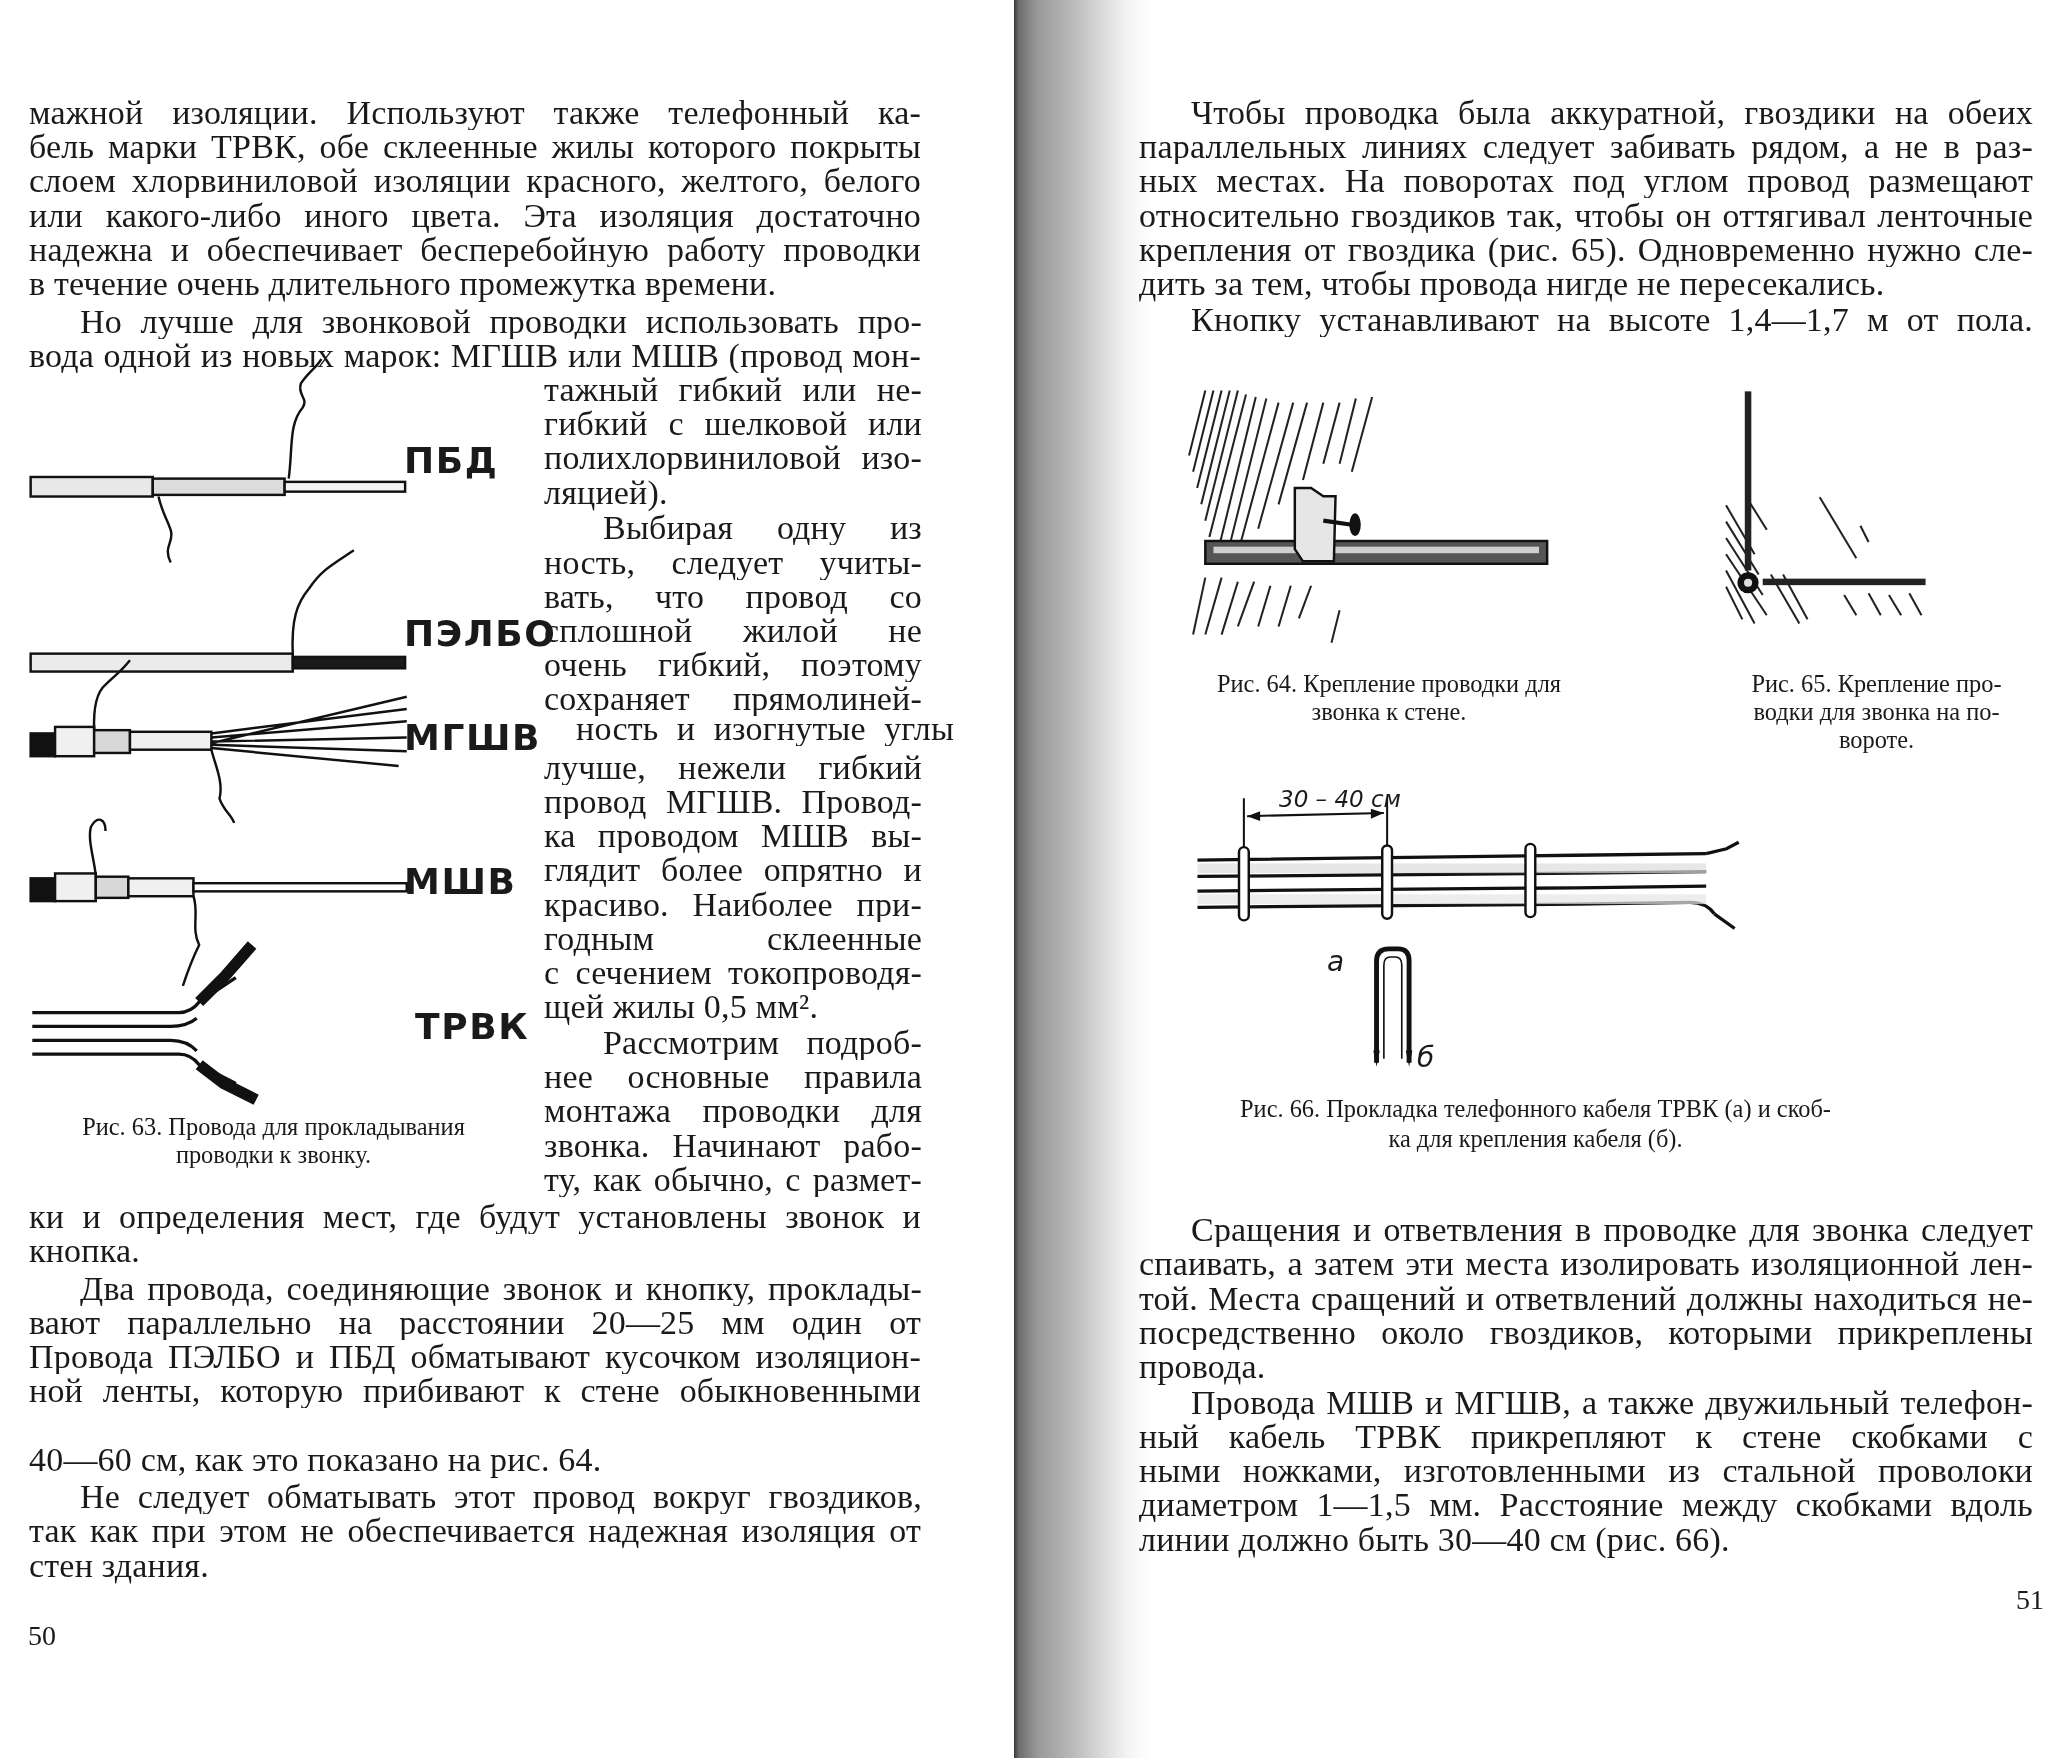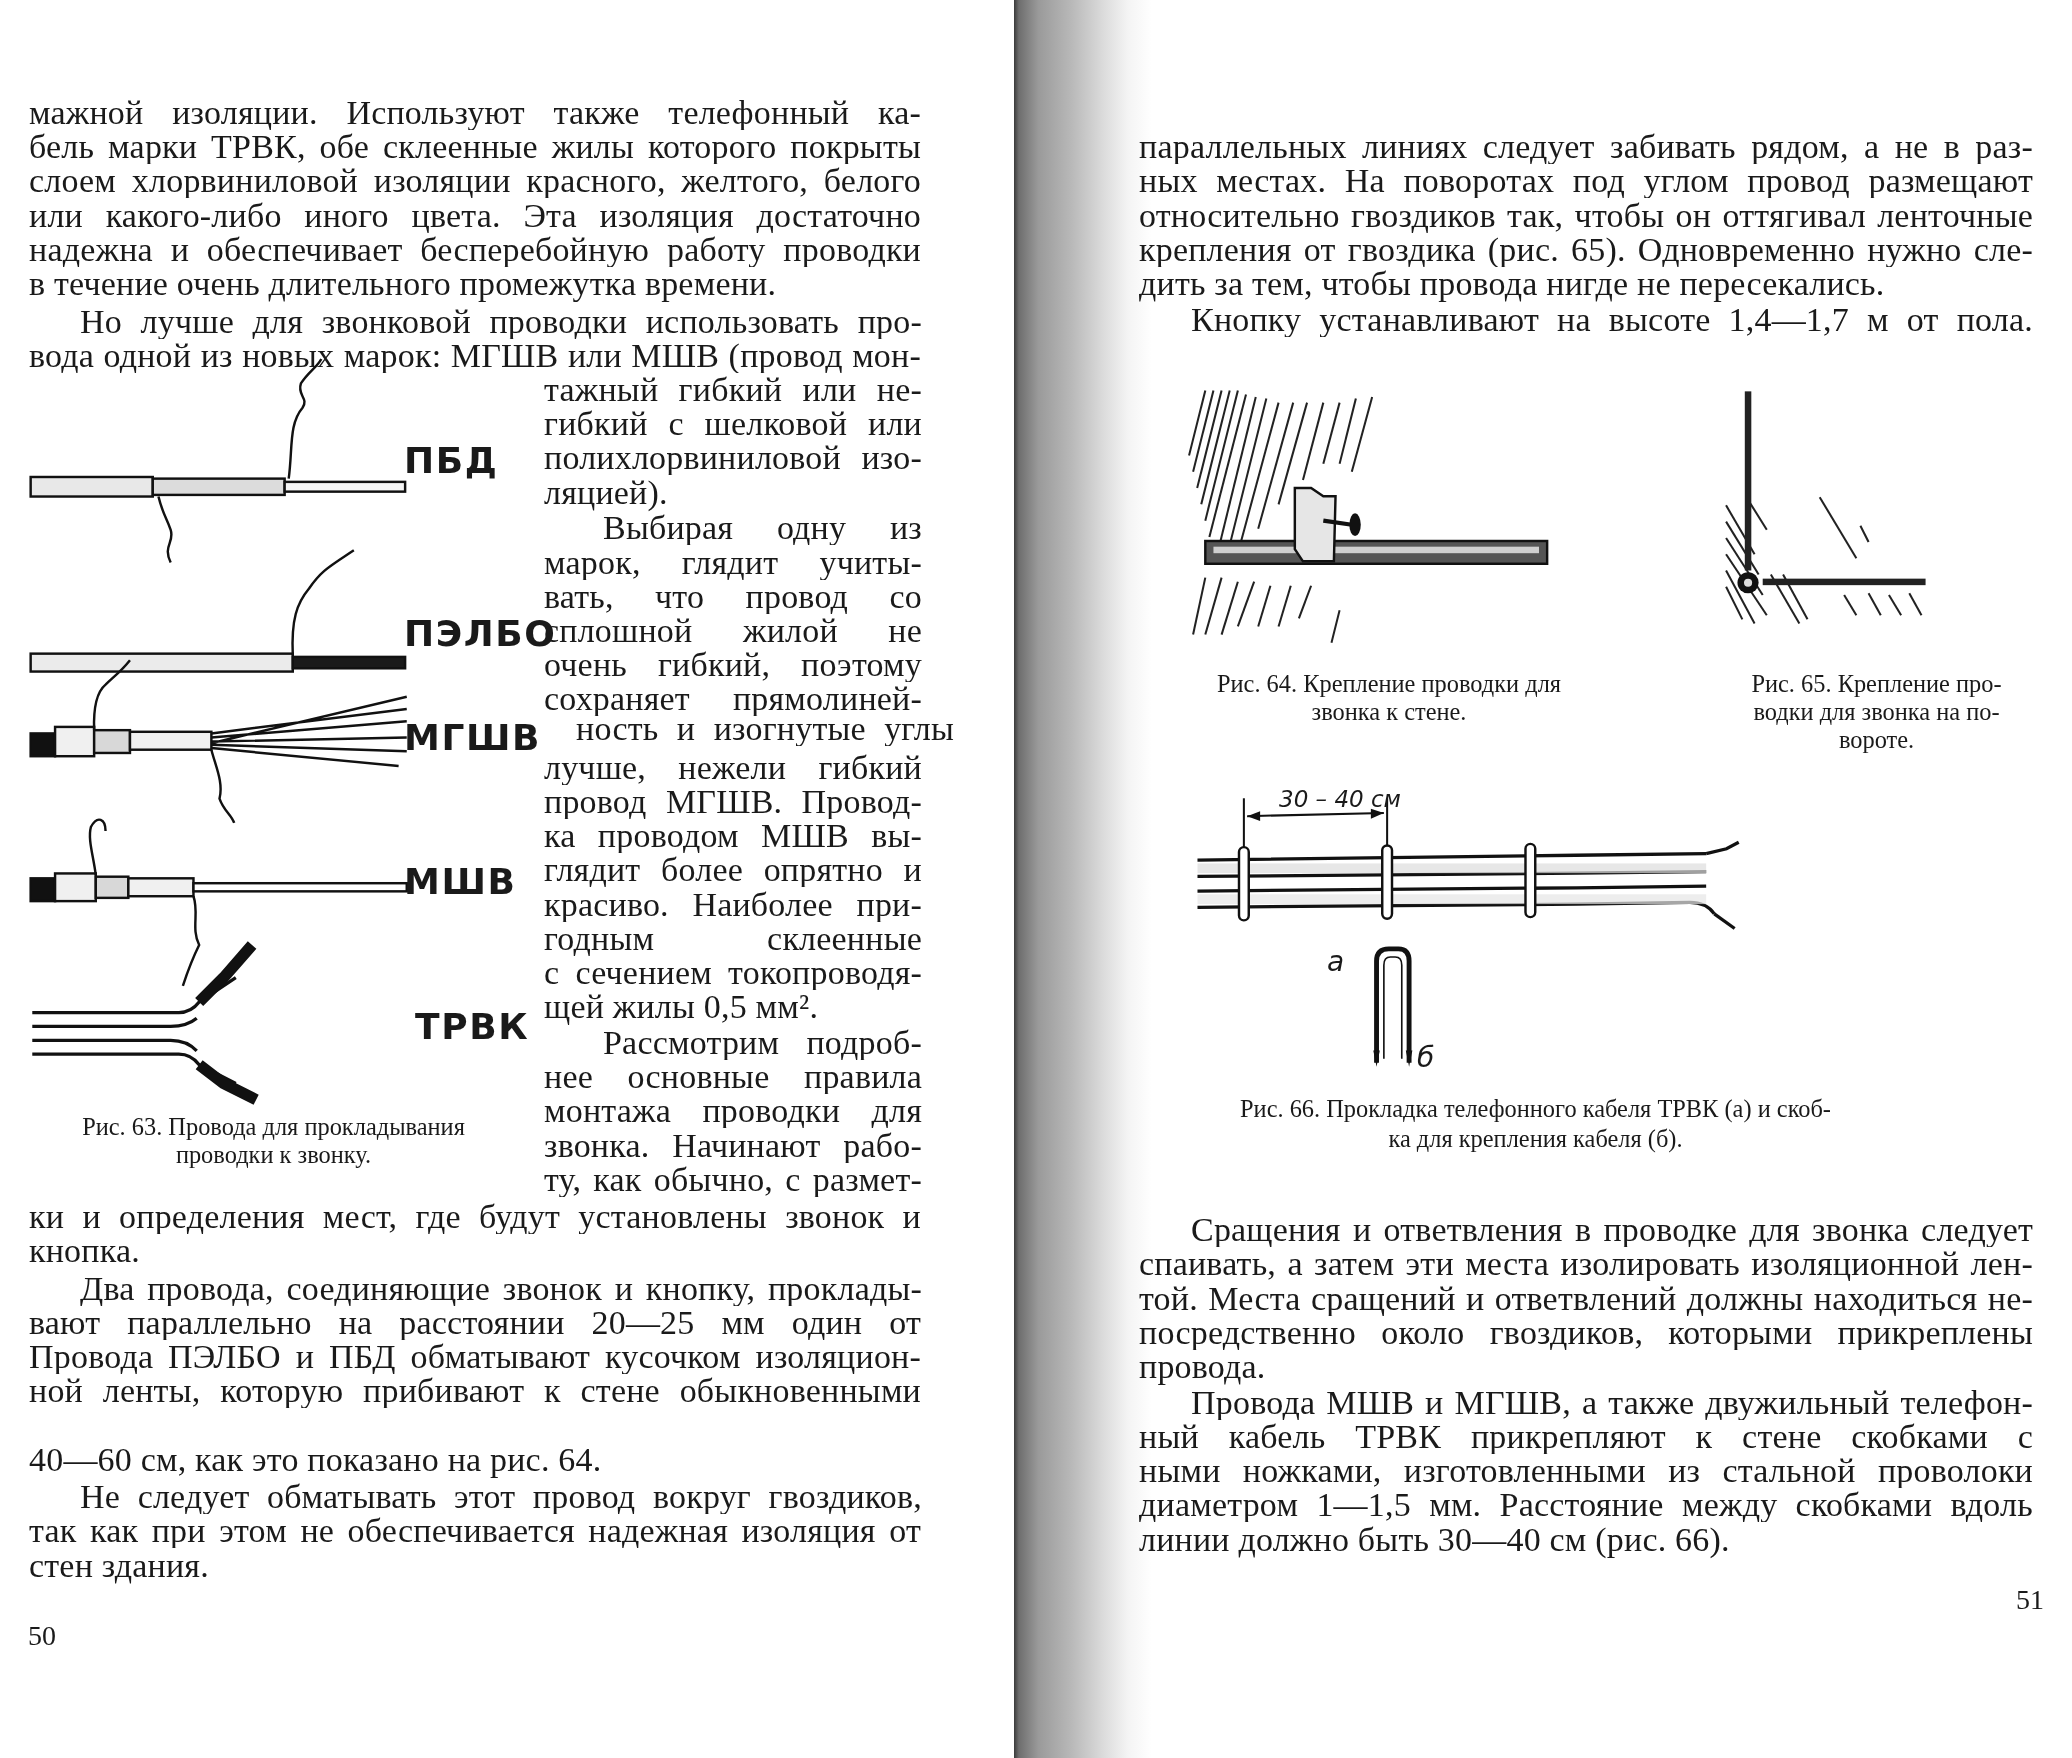--- a/index.html
+++ b/index.html
@@ -36,21 +36,21 @@
   <div class="line just" style="left:29px;top:233px;width:892px;">надежна и обеспечивает бесперебойную работу проводки</div>
   <div class="line" style="left:29px;top:267px;">в течение очень длительного промежутка времени.</div>
   <div class="line just" style="left:80px;top:305px;width:842px;">Но лучше для звонковой проводки использовать про-</div>
   <div class="line just" style="left:29px;top:339px;width:892px;">вода одной из новых марок: МГШВ или МШВ (провод мон-</div>
 
   <div class="line just" style="left:544px;top:373px;width:378px;">тажный гибкий или не-</div>
   <div class="line just" style="left:544px;top:407px;width:378px;">гибкий с шелковой или</div>
   <div class="line just" style="left:544px;top:441px;width:378px;">полихлорвиниловой изо-</div>
   <div class="line" style="left:544px;top:476px;">ляцией).</div>
   <div class="line just" style="left:603px;top:511px;width:319px;">Выбирая одну из этих</div>
-  <div class="line just" style="left:544px;top:546px;width:378px;">марок, глядит учиты-</div>
+  <div class="line just" style="left:544px;top:546px;width:378px;">ность, следует учиты-</div>
   <div class="line just" style="left:544px;top:580px;width:378px;">вать, что провод со</div>
   <div class="line just" style="left:544px;top:614px;width:378px;">сплошной жилой не</div>
   <div class="line just" style="left:544px;top:648px;width:378px;">очень гибкий, поэтому</div>
   <div class="line just" style="left:544px;top:682px;width:378px;">сохраняет прямолиней-</div>
   <div class="line just" style="left:544px;top:712px;width:378px;margin-left:32px;">ность и изогнутые углы</div>
   <div class="line just" style="left:544px;top:751px;width:378px;">лучше, нежели гибкий</div>
   <div class="line just" style="left:544px;top:785px;width:378px;">провод МГШВ. Провод-</div>
   <div class="line just" style="left:544px;top:819px;width:378px;">ка проводом МШВ вы-</div>
   <div class="line just" style="left:544px;top:853px;width:378px;">глядит более опрятно и</div>
   <div class="line just" style="left:544px;top:888px;width:378px;">красиво. Наиболее при-</div>
@@ -128,20 +128,21 @@
     <div class="caption" style="left:29px;top:1112px;width:489px;">Рис. 63. Провода для прокладывания</div>
     <div class="caption" style="left:29px;top:1140px;width:489px;">проводки к звонку.</div>
   </div>
 
   <div class="page-num" style="left:28px;top:1620px;">50</div>
 </div>
 
 <div class="gutter"></div>
 
 <div id="right-page" class="page">
+  <div class="line just" style="left:177px;top:96px;width:842px;">Чтобы проводка была аккуратной, гвоздики на обеих</div>
   <div class="line just" style="left:125px;top:130px;width:894px;">параллельных линиях следует забивать рядом, а не в раз-</div>
   <div class="line just" style="left:125px;top:164px;width:894px;">ных местах. На поворотах под углом провод размещают</div>
   <div class="line just" style="left:125px;top:199px;width:894px;">относительно гвоздиков так, чтобы он оттягивал ленточные</div>
   <div class="line just" style="left:125px;top:233px;width:894px;">крепления от гвоздика (рис. 65). Одновременно нужно сле-</div>
   <div class="line" style="left:125px;top:267px;">дить за тем, чтобы провода нигде не пересекались.</div>
   <div class="line just" style="left:177px;top:303px;width:842px;">Кнопку устанавливают на высоте 1,4—1,7 м от пола.</div>
 
   <div>
     <svg width="407" height="293" style="left:175px;top:366px;" viewBox="0 0 500 360">
       <g stroke="#222" stroke-width="2.5">

